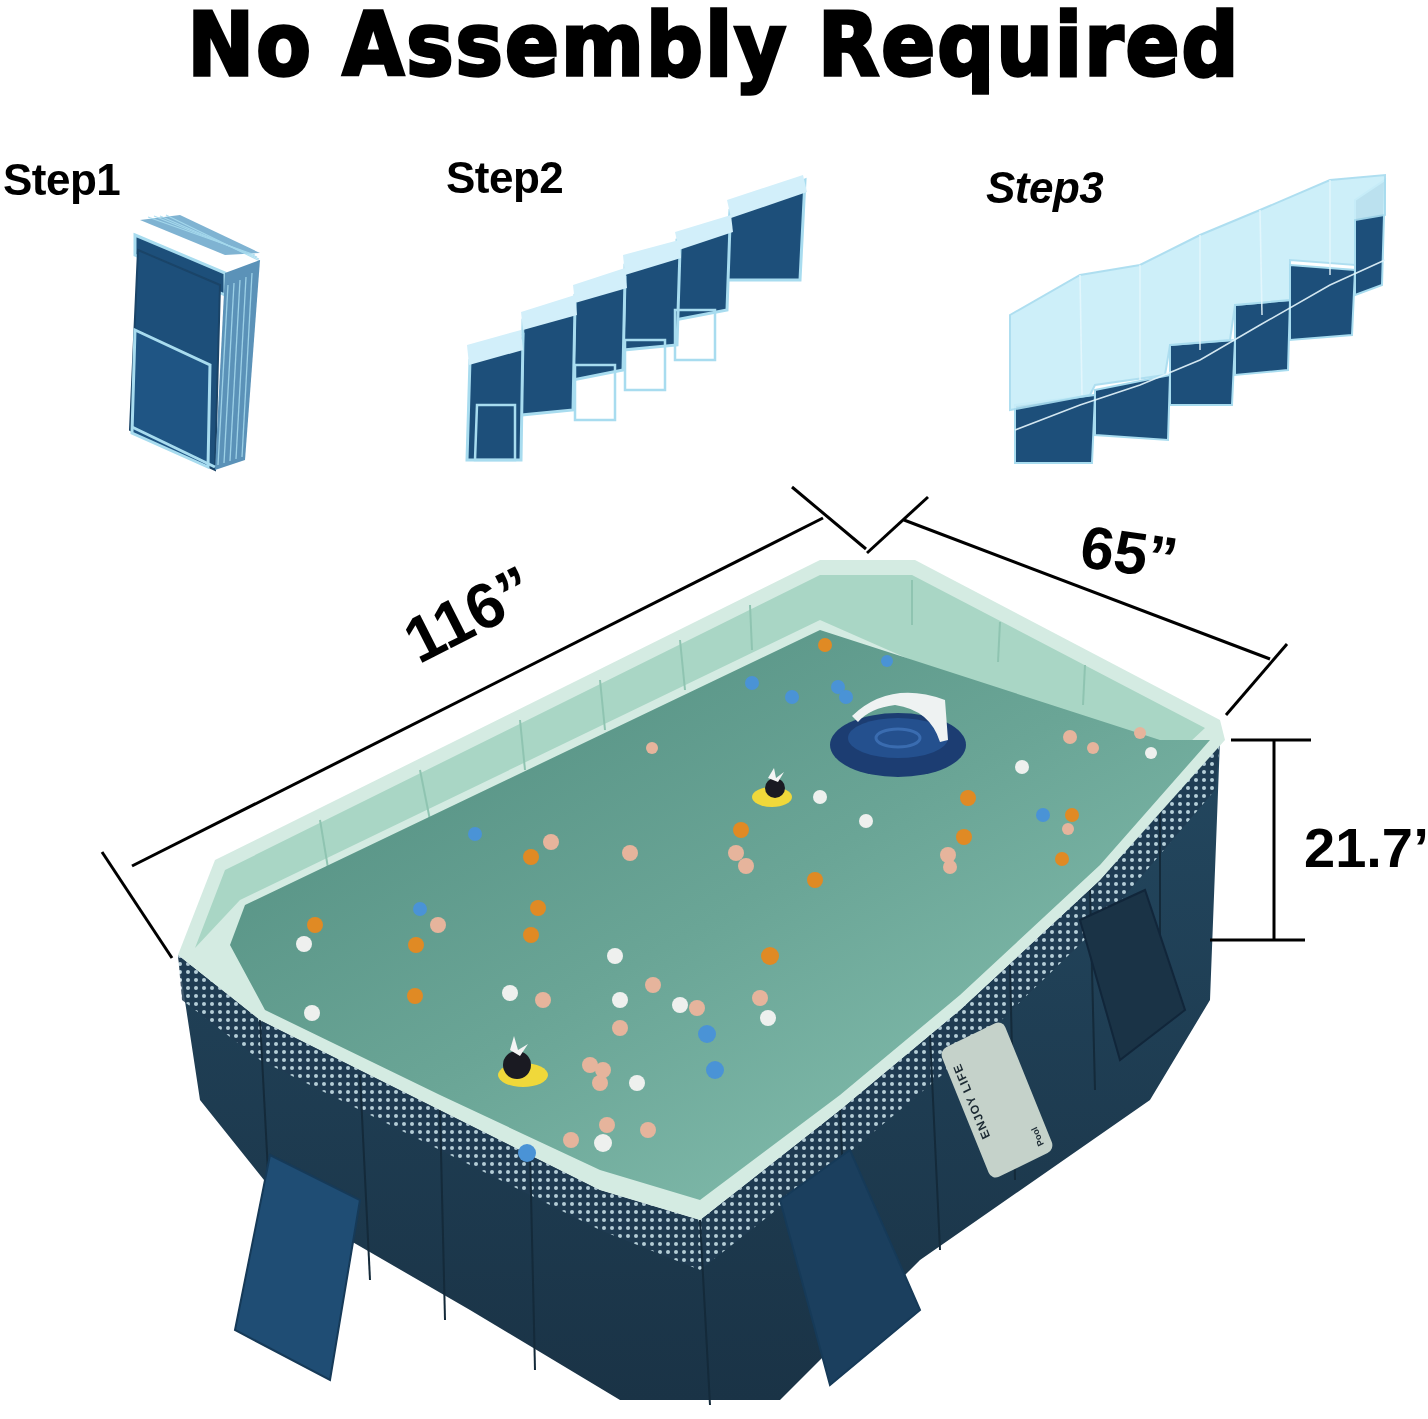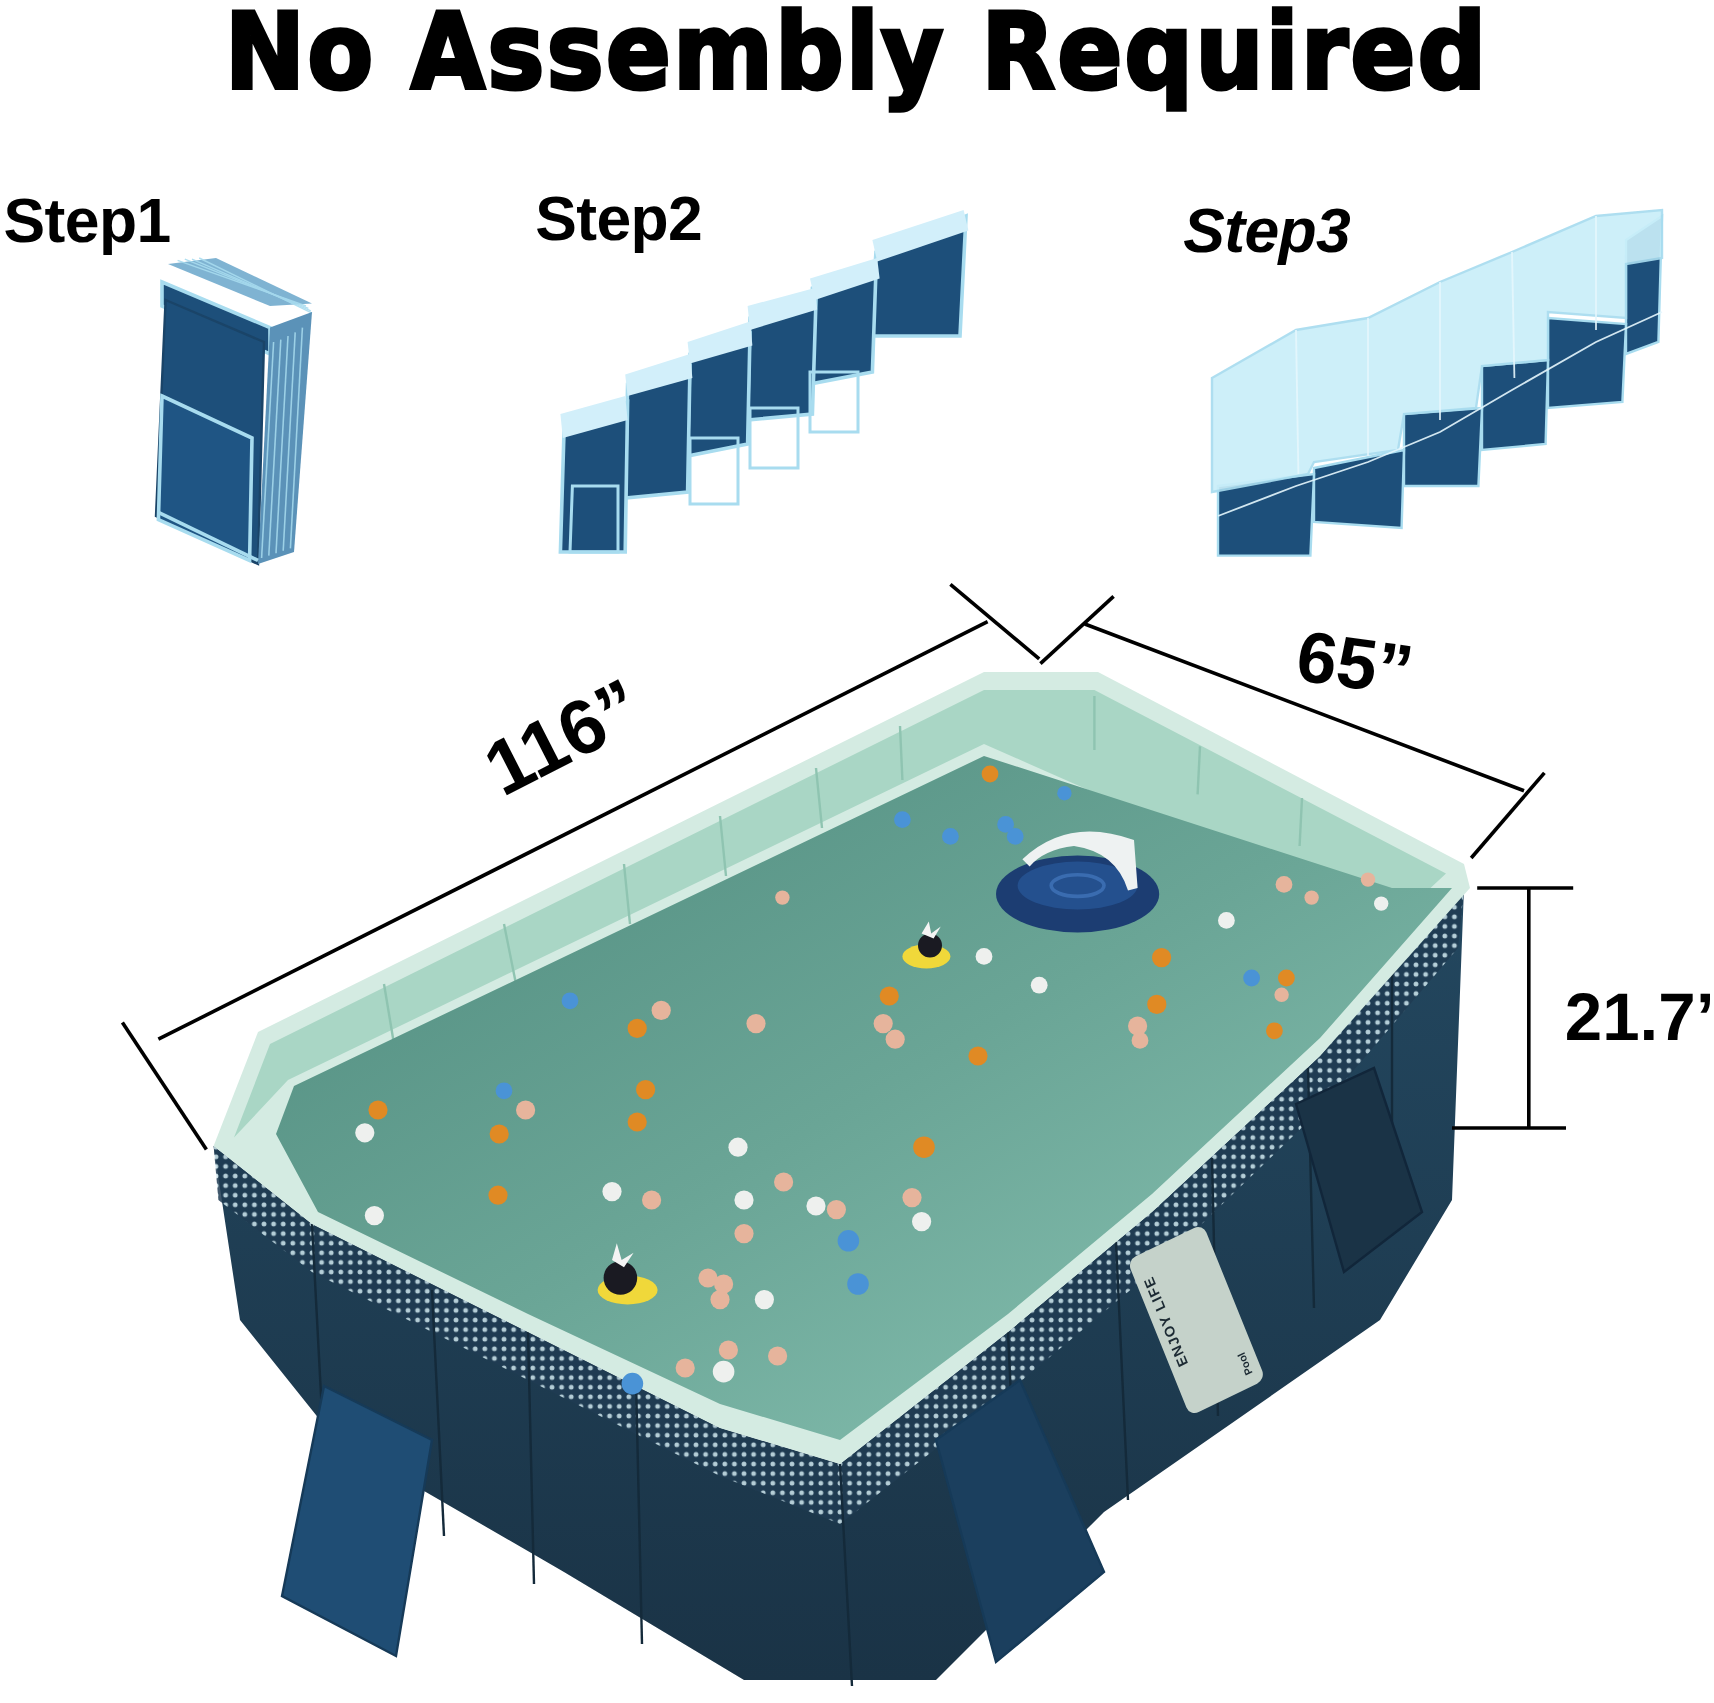--- a/index.html
+++ b/index.html
@@ -2,21 +2,21 @@
 <html><head>
 <meta charset="utf-8">
 <style>
   html, body { margin: 0; padding: 0; background: #ffffff; }
   body { width: 1428px; height: 1419px; position: relative; overflow: hidden;
          font-family: "Liberation Sans", "DejaVu Sans", sans-serif; color: #000; }
   .headline { position: absolute; left: 0; top: -6px; width: 1428px; text-align: center;
               font-family: "DejaVu Sans", sans-serif; font-weight: 900; font-size: 78px;
               letter-spacing: 2px; transform: scaleX(1.02) scaleY(1.12); transform-origin: top center;
               -webkit-text-stroke: 3px #000; }
-  .step-label { position: absolute; font-weight: 700; font-size: 52px; letter-spacing: -0.5px; }
+  .step-label { position: absolute; font-weight: 700; font-size: 44px; letter-spacing: -0.5px; }
   #step1-label { left: 3px; top: 155px; }
   #step2-label { left: 446px; top: 153px; }
   #step3-label { left: 986px; top: 163px; font-style: italic; }
   .step-fig { position: absolute; }
   #pool-svg { position: absolute; left: 0; top: 0; }
   .dim { position: absolute; font-weight: 700; font-size: 58px; white-space: nowrap; }
   #dim-length { left: 392px; top: 612px; transform: rotate(-27deg); transform-origin: left top; font-size: 64px; }
   #dim-width  { left: 1086px; top: 512px; transform: rotate(8deg); transform-origin: left top; font-size: 60px; }
   #dim-height { left: 1304px; top: 815px; font-size: 56px; }
   .label-card { position: absolute; left: 962px; top: 1030px; width: 70px; height: 140px;

